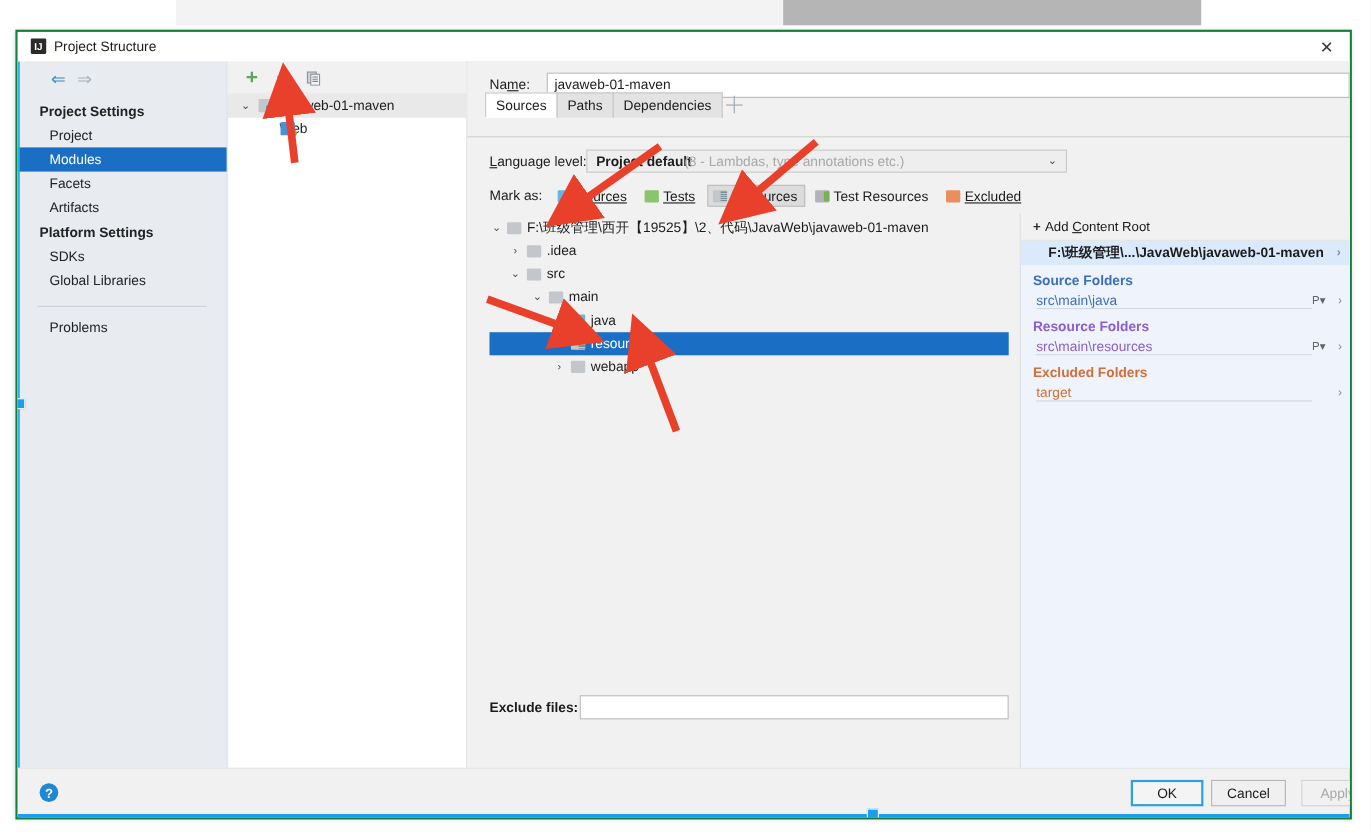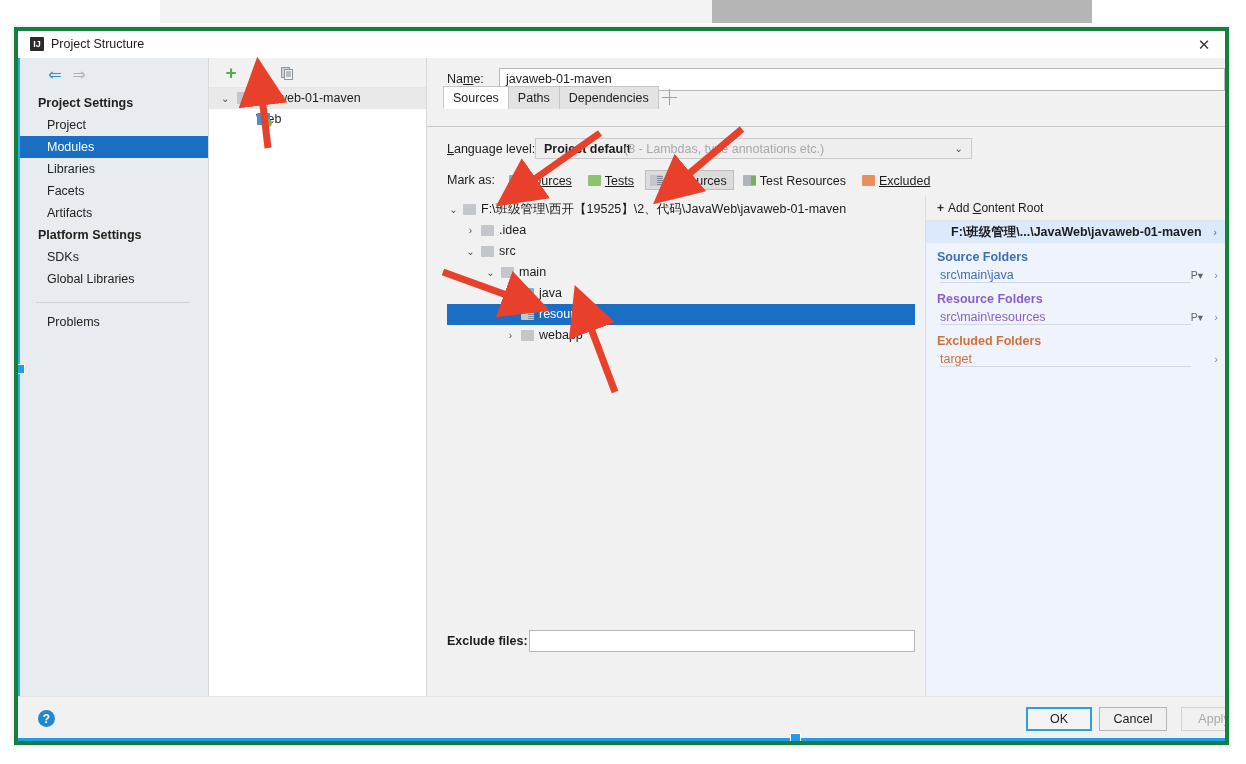--- a/index.html
+++ b/index.html
@@ -15,21 +15,21 @@
   
   #bg-strip-left{position:absolute;left:0;top:0;width:790px;height:86px;background:#ffffff;}
   #bg-strip-grey{position:absolute;left:712px;top:0;width:380px;height:23px;background:#b5b5b5;}
   #bg-strip-faint{position:absolute;left:160px;top:0;width:560px;height:23px;background:#f3f3f3;}
   #bg-bottom{position:absolute;left:0;bottom:0;width:1246px;height:10px;background:#ffffff;}
 
   
   #dialog{
     position:absolute;left:14px;top:27px;width:1215px;height:718px;
     background:#f1f1f1;
-    border:4px solid #15803d;
+    border:2px solid #15803d;
     box-shadow:0 0 5px rgba(0,0,0,.13);
     box-sizing:border-box;
     overflow:hidden;
   }
   
   #titlebar{height:27px;background:#ffffff;position:relative;border-bottom:1px solid #ececec;}
   #title-icon{
     position:absolute;left:12px;top:6px;width:14px;height:14px;
     background:#2b2b2b;border-radius:1px;
     display:flex;align-items:center;justify-content:center;
@@ -272,21 +272,20 @@
     <div id="sidebar">
       <div id="sidebar-accent"></div>
       <div id="sidebar-nav-row">
         <div class="nav-arrow" id="nav-back">⇐</div>
         <div class="nav-arrow" id="nav-fwd">⇒</div>
       </div>
 
       <div class="side-group">Project Settings</div>
       <div class="side-item">Project</div>
       <div class="side-item selected">Modules</div>
-      <div class="side-item">Libraries</div>
       <div class="side-item">Facets</div>
       <div class="side-item">Artifacts</div>
 
       <div class="side-group">Platform Settings</div>
       <div class="side-item">SDKs</div>
       <div class="side-item">Global Libraries</div>
 
       <div id="side-divider"></div>
       <div class="side-item" style="margin-top:8px">Problems</div>
 

